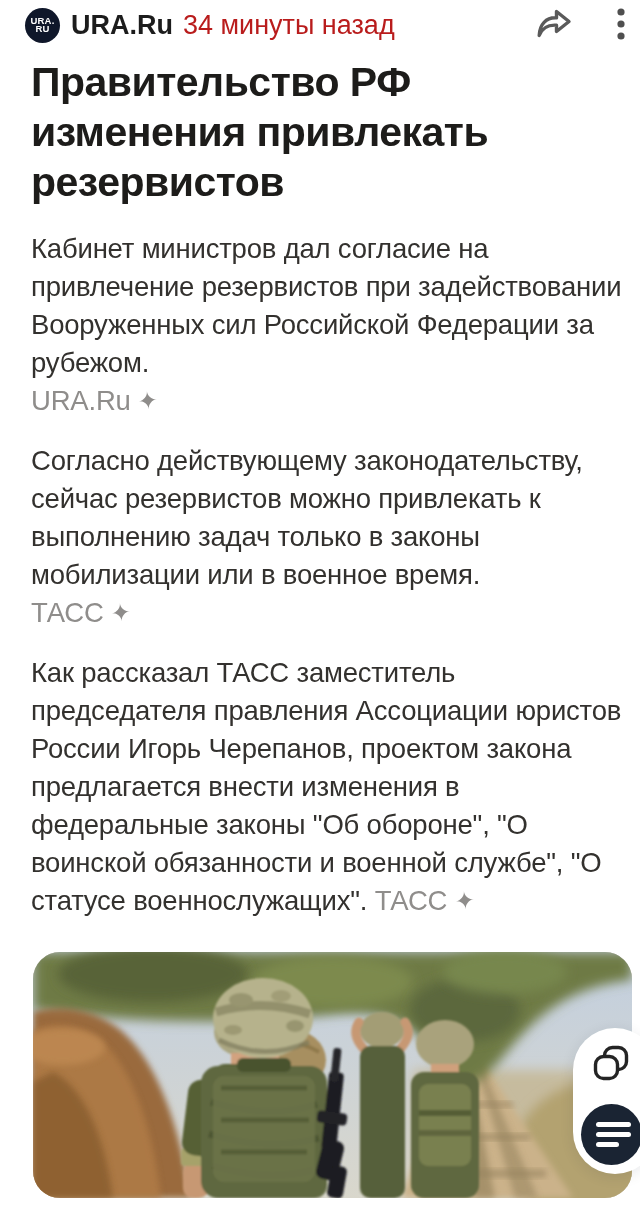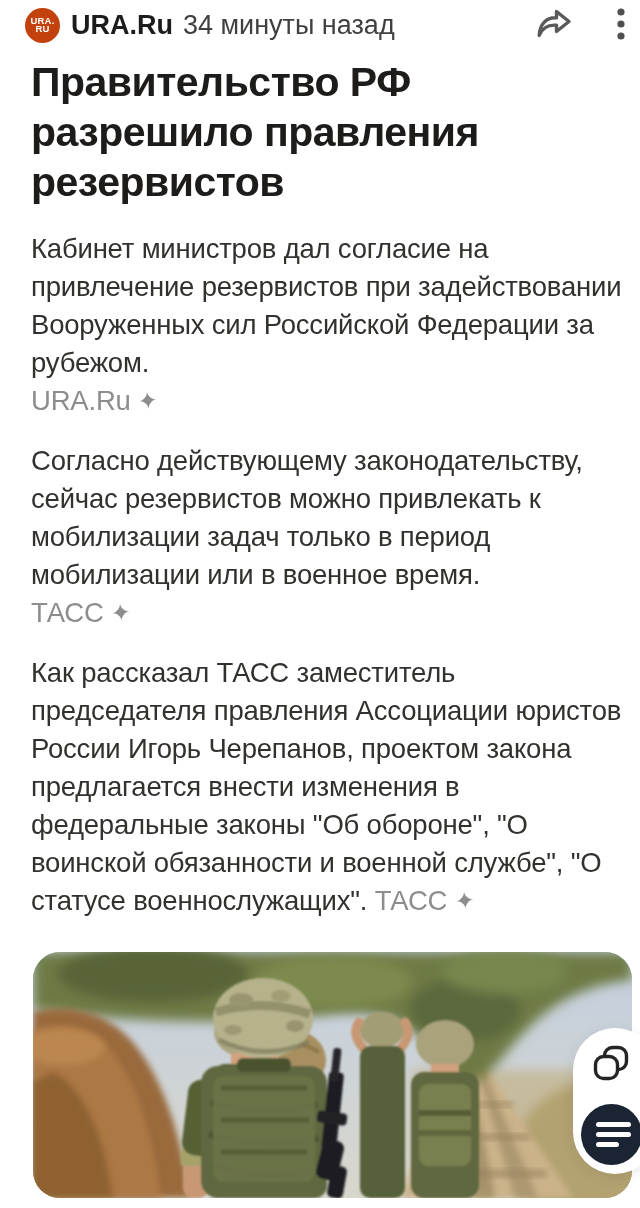--- a/index.html
+++ b/index.html
@@ -3,25 +3,25 @@
 <meta charset="utf-8">
 <style>
   html,body{margin:0;padding:0;}
   body{
     width:640px;height:1208px;position:relative;overflow:hidden;
     background:#ffffff;font-family:"Liberation Sans","DejaVu Sans",sans-serif;
   }
   
   .header{position:absolute;top:5px;left:0;width:640px;height:40px;
     display:flex;align-items:center;padding-left:25px;box-sizing:border-box;}
-  .logo{width:35px;height:35px;border-radius:50%;background:#c2410c;
+  .logo{width:35px;height:35px;border-radius:50%;background:#0f172a;
     display:flex;flex-direction:column;align-items:center;justify-content:center;
     color:#fff;font-weight:700;font-size:9.5px;line-height:8.5px;letter-spacing:.2px;flex:0 0 auto;}
   .brand{margin-left:11px;font-size:27px;font-weight:700;color:#1c1c1c;}
-  .time{margin-left:10px;font-size:27px;color:#404040;}
+  .time{margin-left:10px;font-size:27px;color:#b91c1c;}
   .header-actions{margin-left:auto;display:flex;align-items:center;gap:42px;padding-right:14px;}
   .icon-btn{background:none;border:none;padding:0;margin:0;cursor:pointer;display:flex;align-items:center;}
   
   .title{margin:16px 28px 0 31px;font-size:41px;line-height:50px;font-weight:700;
     color:#1d1c1a;letter-spacing:-.5px;}
   .para{margin:21px 0 0 31px;width:605px;font-size:27.5px;line-height:38px;
     color:#33312e;letter-spacing:-.2px;}
   .src{color:#8f8d8b;text-decoration:none;white-space:nowrap;}
   .src.block{display:block;}
   .sparkle{display:inline-block;font-size:24px;transform:rotate(-6deg) translateY(-1px);}
@@ -64,29 +64,29 @@
         <svg width="10" height="36" viewBox="0 0 10 36">
           <circle cx="5" cy="6" r="3.6" fill="#4f4f4f"></circle>
           <circle cx="5" cy="18" r="3.6" fill="#4f4f4f"></circle>
           <circle cx="5" cy="30" r="3.6" fill="#4f4f4f"></circle>
         </svg>
       </span>
     </button>
   </div>
 </div>
 
-<h1 class="title" style="position:absolute;top:41px;left:0;right:0;">Правительство РФ разрешило правления резервистов</h1>
+<h1 class="title" style="position:absolute;top:41px;left:0;right:0;">Правительство РФ изменения привлекать резервистов</h1>
 
 <div style="position:absolute;top:209px;left:0;right:0;">
   <p class="para">
     <span>Кабинет министров дал согласие на привлечение резервистов при задействовании Вооруженных сил Российской Федерации за рубежом.</span>
     <a class="src block"><span>URA.Ru</span> <span class="sparkle">✦</span></a>
   </p>
   <p class="para">
-    <span>Согласно действующему законодательству, сейчас резервистов можно привлекать к мобилизации задач только в период мобилизации или в военное время.</span>
+    <span>Согласно действующему законодательству, сейчас резервистов можно привлекать к выполнению задач только в законы мобилизации или в военное время.</span>
     <a class="src block"><span>ТАСС</span> <span class="sparkle">✦</span></a>
   </p>
   <p class="para">
     <span>Как рассказал ТАСС заместитель председателя правления Ассоциации юристов России Игорь Черепанов, проектом закона предлагается внести изменения в федеральные законы "Об обороне", "О воинской обязанности и военной службе", "О статусе военнослужащих".</span>
     <a class="src"><span>ТАСС</span> <span class="sparkle">✦</span></a>
   </p>
 </div>
 
 <div class="image-card">
   <svg width="599" height="246" viewBox="0 0 599 246">

